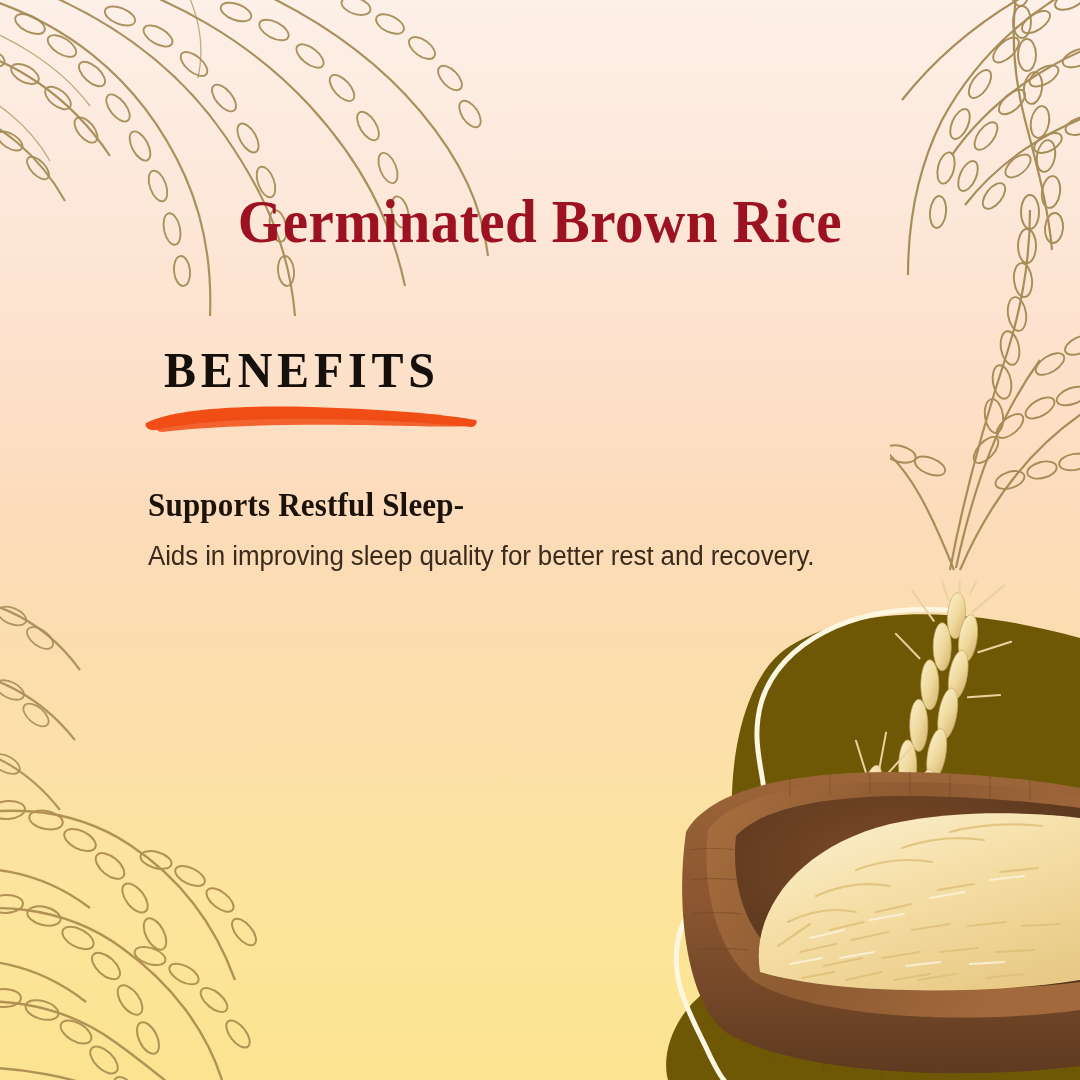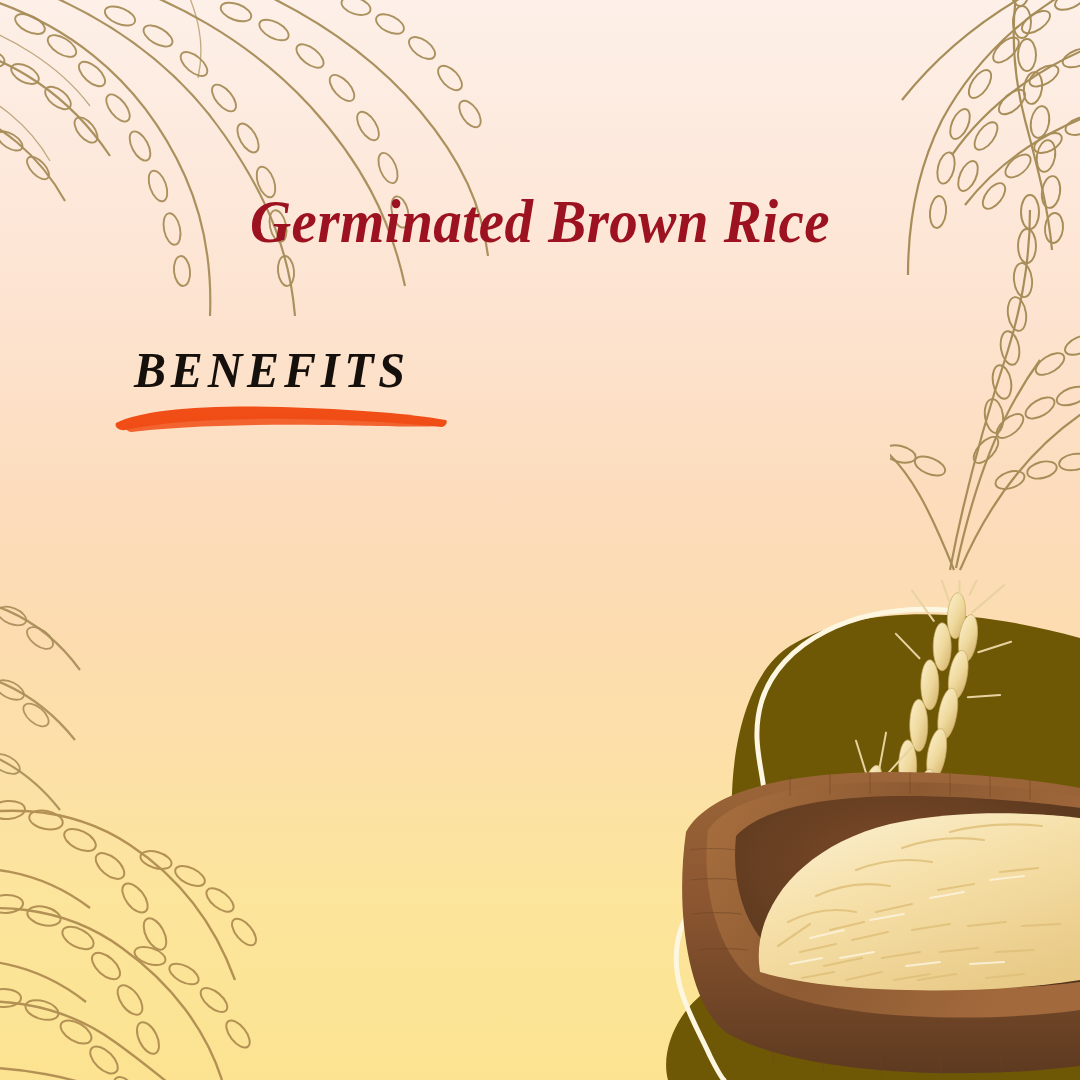--- a/index.html
+++ b/index.html
@@ -15,21 +15,20 @@
     font-family: "Liberation Sans", sans-serif;
     background: linear-gradient(to bottom,
         #fdf0e8 0%,
         #fdeade 13%,
         #fde3cf 30%,
         #fcdcbc 46%,
         #fcdcb0 58%,
         #fce0a8 70%,
         #fce59b 84%,
         #fbe391 100%);
-    font-style: italic;
   }
 
   
   .deco {
     position: absolute;
     pointer-events: none;
   }
   .deco svg { display: block; }
 
   #deco-top-left  { top: -14px;  left: -30px; }
@@ -49,21 +48,21 @@
     font-weight: bold;
     font-size: 62px;
     letter-spacing: 0.5px;
     color: #9c1220;
     transform: scaleX(0.92);
   }
 
   #benefits-block {
     position: absolute;
     top: 345px;
-    left: 134px;
+    left: 164px;
     width: 420px;
   }
   #benefits-title {
     font-family: "Liberation Serif", serif;
     font-weight: bold;
     font-size: 50px;
     letter-spacing: 5px;
     color: #16100c;
     line-height: 1;
     transform: scaleX(0.96);
@@ -340,20 +339,24 @@
     <div id="benefits-title">BENEFITS</div>
     <svg id="benefits-underline" viewBox="0 0 340 34" fill="none" preserveAspectRatio="none">
       <path d="M4 22 C 30 9 90 4 170 6 C 240 8 300 13 334 19 C 336 21 334 25 330 26
                C 300 23 250 19 180 18 C 110 17 48 21 14 29 C 7 30 2 26 4 22 Z" fill="#f04e16"></path>
       <path d="M16 26 C 60 16 130 12 200 14 C 260 16 310 20 332 24 C 318 27 280 25 210 24
                C 130 23 60 26 20 31 C 15 31 13 28 16 26 Z" fill="#f04e16" opacity="0.85"></path>
       <path d="M40 18 C 110 11 200 10 300 15" stroke="#f04e16" stroke-width="2.5" opacity="0.55"></path>
     </svg>
   </div>
 
+  <div class="benefit" id="benefit-1">
+    <div class="benefit-heading">Supports Restful Sleep-</div>
+    <div class="benefit-body">Aids in improving sleep quality for better rest and recovery.</div>
+  </div>
 
 
   <div id="photo-zone">
     <svg width="430" height="500" viewBox="0 0 430 500" fill="none">
       <defs>
         <linearGradient id="bowlOuter" x1="0" y1="0" x2="0" y2="1">
           <stop offset="0%" stop-color="#9c6639"></stop>
           <stop offset="45%" stop-color="#8a5530"></stop>
           <stop offset="100%" stop-color="#5e3a20"></stop>
         </linearGradient>

